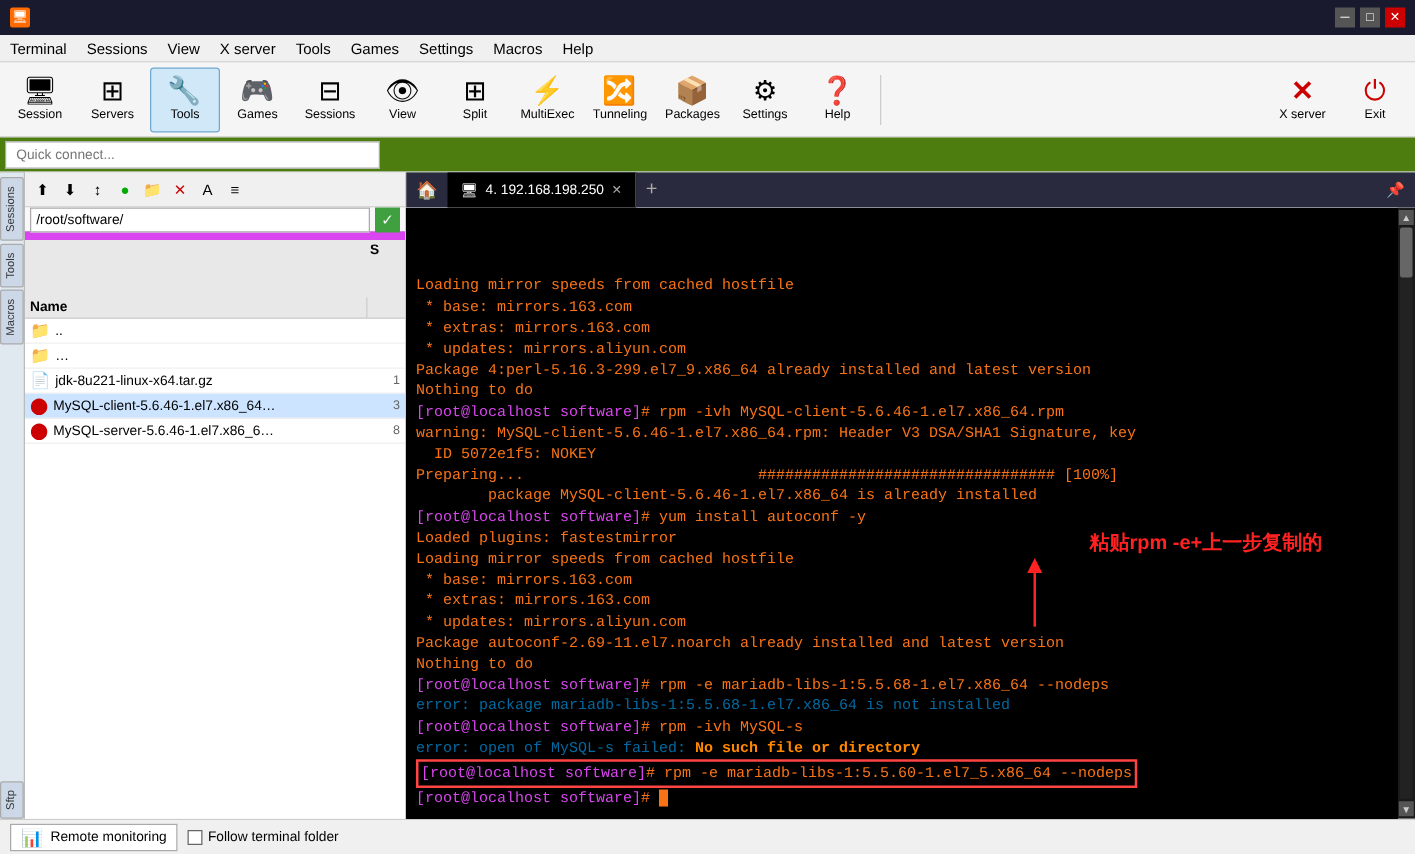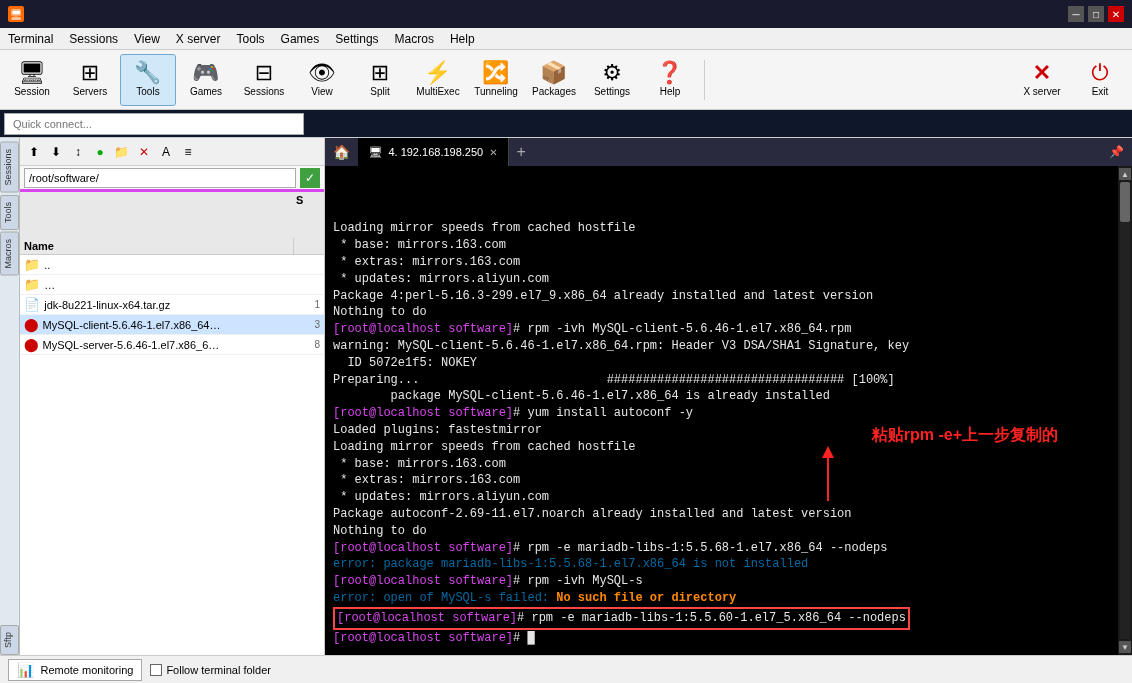--- a/index.html
+++ b/index.html
@@ -62,21 +62,21 @@
       font-size: 10px;
       gap: 2px;
       padding: 2px;
     }
     .toolbar-btn.active { background: #d0e8f8; border-color: #70a8d0; }
     .toolbar-icon { font-size: 22px; line-height: 1; }
     .toolbar-separator { width: 1px; height: 40px; background: #ccc; margin: 0 4px; }
 
     
     .quick-connect-bar {
-      background: #0f172a;
+      background: #4d7c0f;
       height: 28px;
       display: flex;
       align-items: center;
       border-bottom: 1px solid #ccc;
     }
     .quick-connect-input {
       flex: 1;
       max-width: 300px;
       height: 22px;
       padding: 0 8px;
@@ -142,21 +142,21 @@
       cursor: pointer;
       font-size: 12px;
       border: 1px solid transparent;
       border-radius: 2px;
     }
     .path-bar {
       height: 26px;
       display: flex;
       align-items: center;
       background: #f8f8f8;
-      border-bottom: 3px solid #d946ef;
+      border-bottom: 7px solid #d946ef;
       padding: 0 4px;
     }
     .path-input {
       flex: 1;
       height: 20px;
       border: 1px solid #aaa;
       padding: 0 4px;
       font-size: 11px;
     }
     .path-ok {
@@ -230,21 +230,21 @@
       font-size: 12px;
       padding: 4px 8px;
       overflow-y: auto;
       white-space: pre-wrap;
       line-height: 1.4;
       position: relative;
     }
     .terminal-content { }
     .t-green { color: #d946ef; }
     .t-red { color: #0369a1; }
-    .t-white { color: #e5e5e5; }
+    .t-white { color: #f97316; }
     .t-orange { color: #ff8800; font-weight: bold; }
 
     
     .annotation {
       position: absolute;
       color: #ff0000;
       font-size: 18px;
       font-weight: bold;
       font-family: 'SimHei', 'Microsoft YaHei', sans-serif;
       pointer-events: none;

